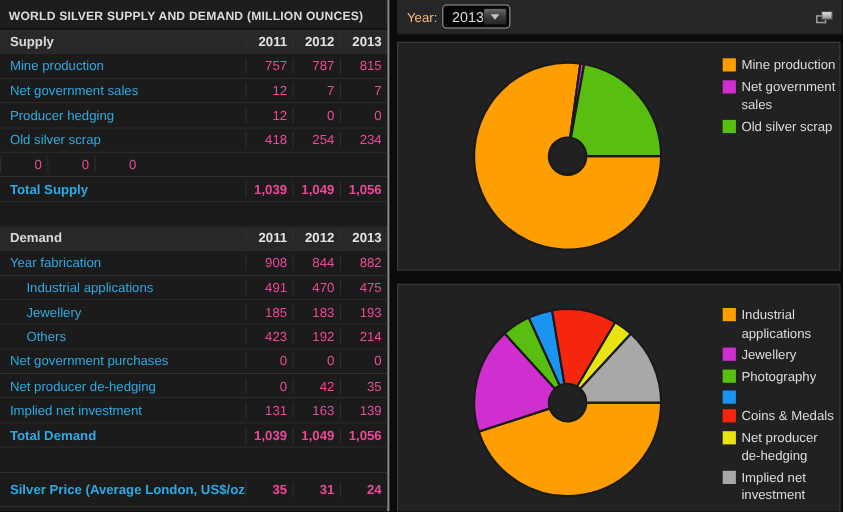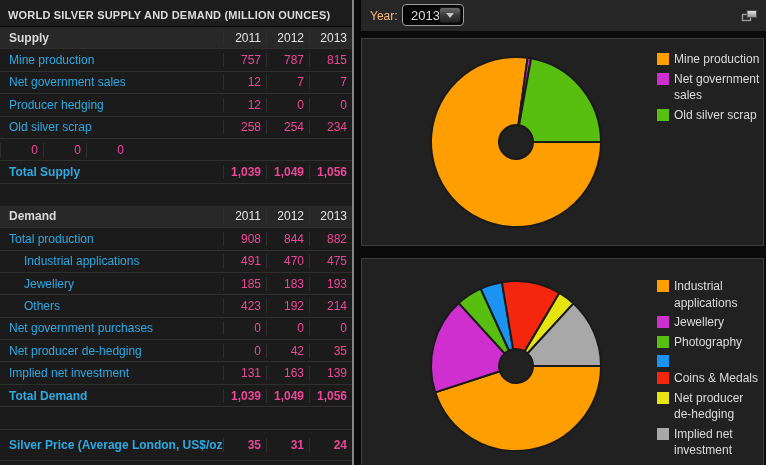--- a/index.html
+++ b/index.html
@@ -30,21 +30,21 @@
     flex:1;display:flex;align-items:center;padding-left:9px;
     color:#2FA9E1;font-size:12px;white-space:nowrap;overflow:hidden;
   }
   .trow.indent .tlabel{padding-left:24px;}
   .trow.hdr .tlabel{color:#D8D8D8;font-weight:bold;}
   .tnum{
     width:43px;box-sizing:border-box;flex:0 0 43px;
     display:flex;align-items:center;justify-content:flex-end;padding-right:5px;
     border-left:1px solid #2F2F2F;color:#ec4899;font-size:12px;
   }
-  .trow.hdr .tnum{font-weight:normal;color:#E4E4E4;}
+  .trow.hdr .tnum{font-weight:bold;color:#E4E4E4;}
   .trow.bold .tlabel,.trow.bold .tnum{font-weight:bold;}
   .tgap{height:22px;background:#1B1B1B;}
   .trow.price{flex:1;border-top:1px solid #2F2F2F;}
   
   #right{position:absolute;left:361px;top:0;width:405px;height:465px;background:#0B0B0B;}
   #yearbar{
     position:absolute;left:0;top:0;right:0;height:31px;
     background:#262626;border-bottom:1px solid #0a0a0a;
   }
   #ylabel{position:absolute;left:9px;top:9px;font-size:12px;font-weight:normal;color:#fdba74;}
@@ -105,21 +105,21 @@
           <span class="tnum">7</span>
         </div>
         <div class="trow ">
           <span class="tlabel">Producer hedging</span>
           <span class="tnum">12</span>
           <span class="tnum">0</span>
           <span class="tnum">0</span>
         </div>
         <div class="trow ">
           <span class="tlabel">Old silver scrap</span>
-          <span class="tnum">258</span>
+          <span class="tnum">418</span>
           <span class="tnum">254</span>
           <span class="tnum">234</span>
         </div>
         <div class="trow ">
           <span class="tnum">0</span>
           <span class="tnum">0</span>
           <span class="tnum">0</span>
         </div>
         <div class="trow bold">
           <span class="tlabel">Total Supply</span>
@@ -128,21 +128,21 @@
           <span class="tnum">1,056</span>
         </div>
         <div class="tgap"></div>
         <div class="trow hdr">
           <span class="tlabel">Demand</span>
           <span class="tnum">2011</span>
           <span class="tnum">2012</span>
           <span class="tnum">2013</span>
         </div>
         <div class="trow ">
-          <span class="tlabel">Total production</span>
+          <span class="tlabel">Year fabrication</span>
           <span class="tnum">908</span>
           <span class="tnum">844</span>
           <span class="tnum">882</span>
         </div>
         <div class="trow  indent">
           <span class="tlabel">Industrial applications</span>
           <span class="tnum">491</span>
           <span class="tnum">470</span>
           <span class="tnum">475</span>
         </div>

